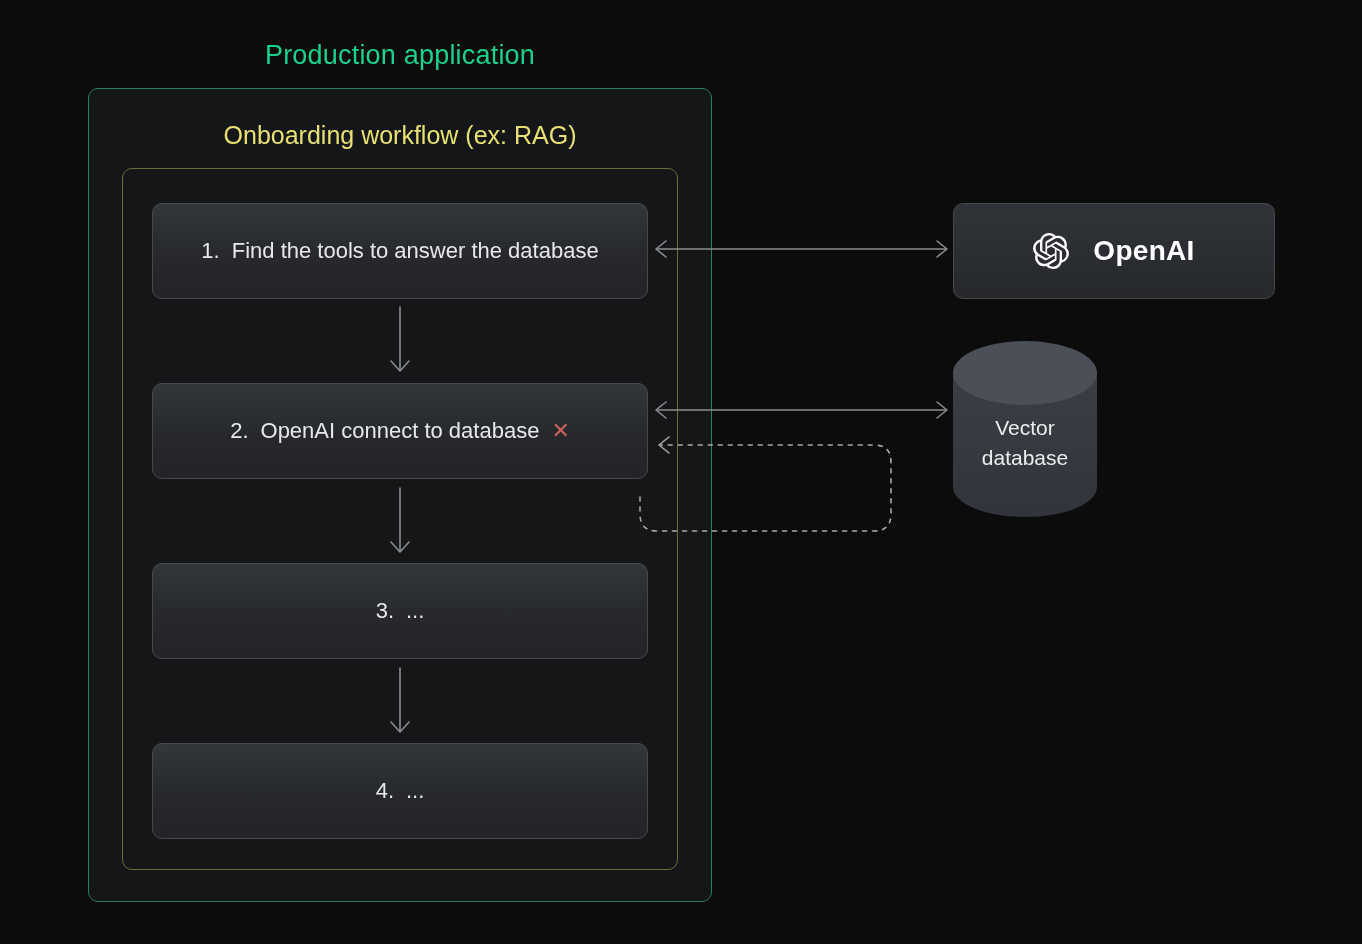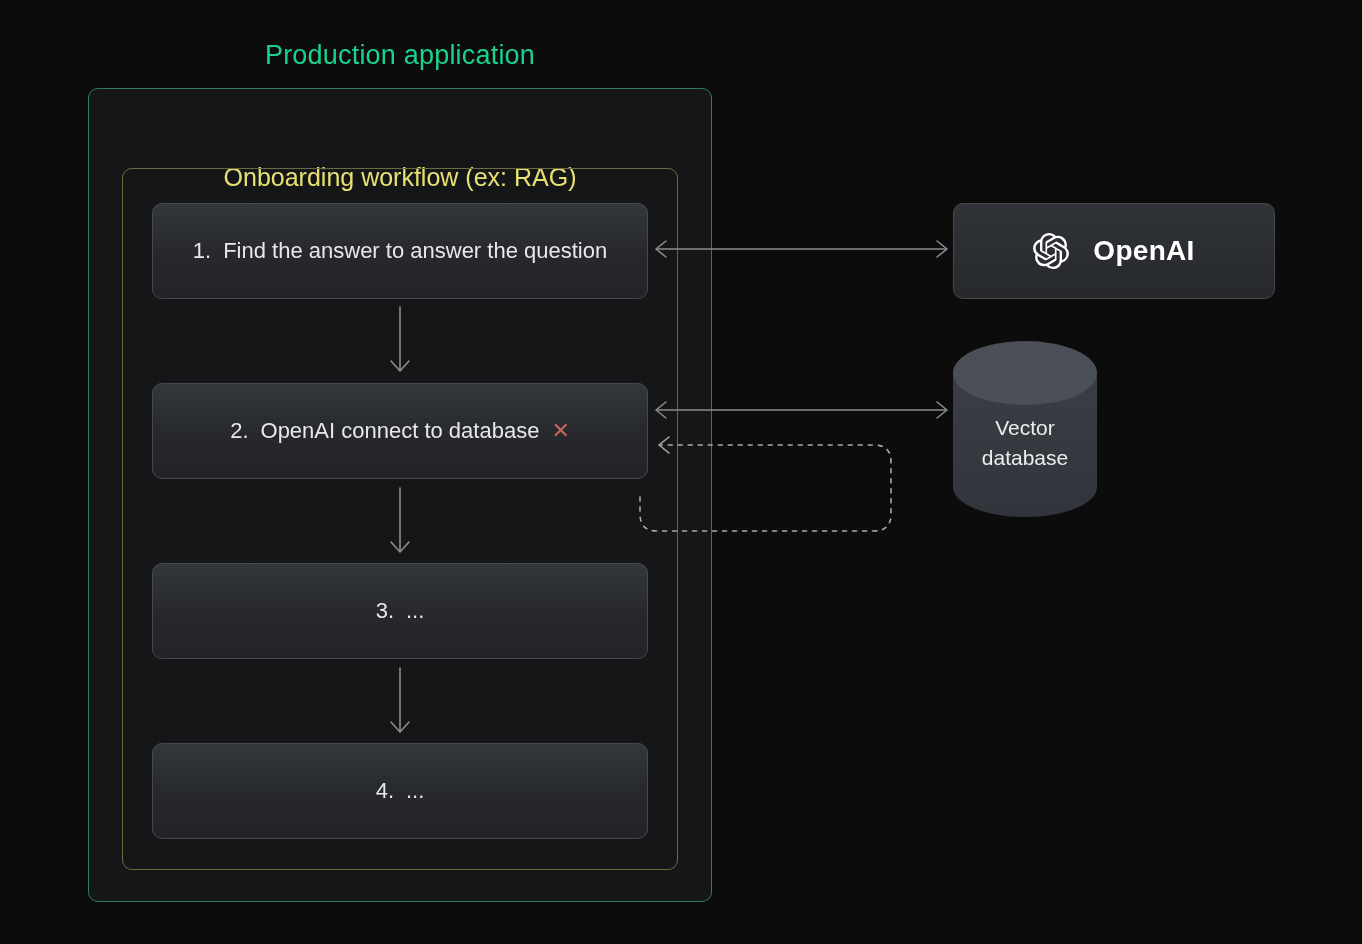--- a/index.html
+++ b/index.html
@@ -5,21 +5,21 @@
   html,body{margin:0;padding:0;background:#0b0c0b;}
   body{font-family:"Liberation Sans","DejaVu Sans",sans-serif;}
   .canvas{position:relative;width:1362px;height:944px;background:#0b0c0b;overflow:hidden;text-decoration:underline;}
 
   
   .outer-box{position:absolute;left:88px;top:88px;width:622px;height:812px;
     border:1.5px solid #2e7c62;border-radius:10px;background:#141617;}
   .prod-title{position:absolute;left:88px;top:40px;width:624px;text-align:center;
     color:#1bd18e;font-size:27px;letter-spacing:.2px;}
   .wf-title{position:absolute;left:122px;top:121px;width:556px;text-align:center;
-    color:#e8e072;font-size:25px;margin-top:42px;}
+    color:#e8e072;font-size:25px;}
   .inner-box{position:absolute;left:122px;top:168px;width:554px;height:700px;
     border:1.5px solid #6b6b43;border-radius:10px;}
 
   
   .step{position:absolute;left:152px;width:494px;height:94px;
     background:linear-gradient(180deg,#33363b 0%,#26282c 55%,#222427 100%);
     border:1px solid #47494e;border-radius:10px;
     display:flex;align-items:center;justify-content:center;
     color:#e7e8e9;font-size:22px;}
   .step .num{margin-right:12px;}
@@ -60,21 +60,21 @@
 <div class="canvas">
 
   <div class="prod-title">Production application</div>
   <div class="outer-box"></div>
 
   <div class="wf-title">Onboarding workflow (ex: RAG)</div>
   <div class="inner-box"></div>
 
   <div class="step step-1">
     <span class="num">1.</span>
-    <span>Find the answer to answer the question</span>
+    <span>Find the tools to answer the database</span>
   </div>
 
   <div class="step step-2">
     <span class="num">2.</span>
     <span>OpenAI connect to database</span>
     <span class="error-x">✕</span>
   </div>
 
   <div class="step step-3">
     <span class="num">3.</span>

